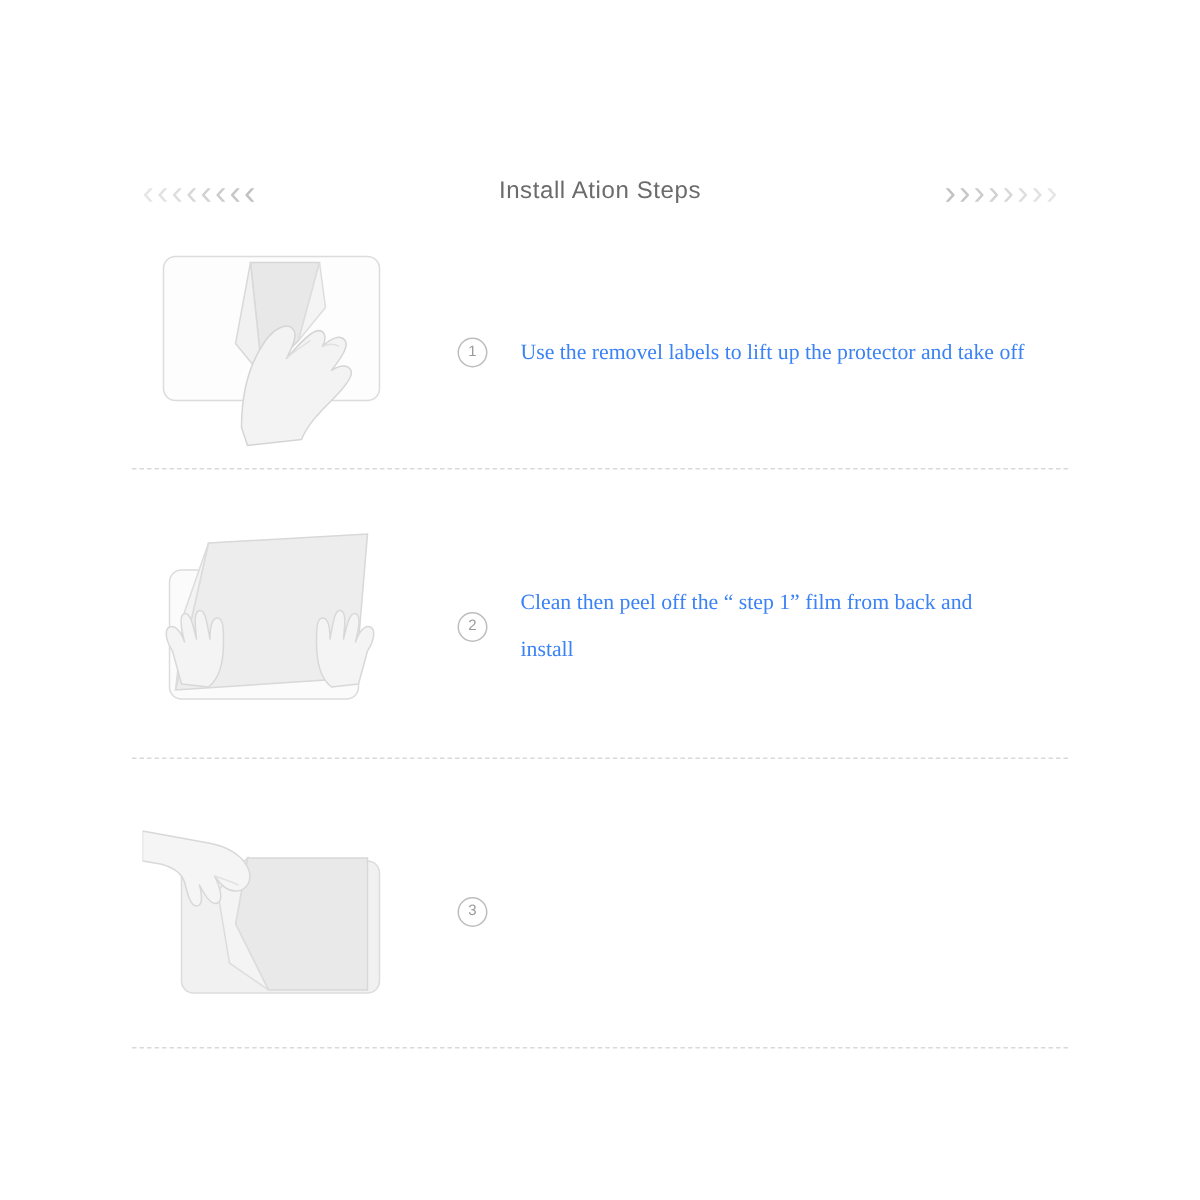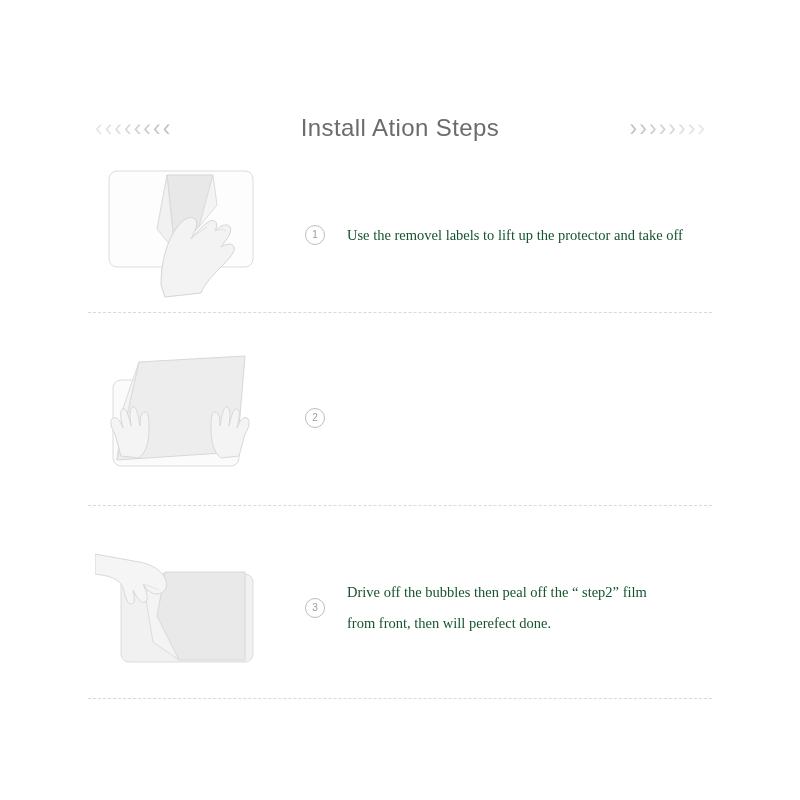--- a/index.html
+++ b/index.html
@@ -57,21 +57,21 @@
   .chev-group.right .c2 { color: #c7c7c7; }
   .chev-group.right .c3 { color: #cdcdcd; }
   .chev-group.right .c4 { color: #d2d2d2; }
   .chev-group.right .c5 { color: #d8d8d8; }
   .chev-group.right .c6 { color: #dedede; }
   .chev-group.right .c7 { color: #e2e2e2; }
   .chev-group.right .c8 { color: #e6e6e6; }
 
   .title {
     font-family: "Liberation Sans", sans-serif;
-    font-size: 24px;
+    font-size: 16px;
     letter-spacing: 0.4px;
     color: #6b6b6b;
     font-weight: 400;
     white-space: nowrap;
   }
 
   
   .step {
     position: absolute;
     left: 95px;
@@ -100,21 +100,21 @@
     font-family: "Liberation Sans", sans-serif;
     font-size: 10px;
     line-height: 18px;
     text-align: center;
   }
   .step-text {
     flex: 1 1 auto;
     padding-left: 12px;
     font-size: 14.5px;
     line-height: 2.1;
-    color: #14532d;
+    color: #3b82f6;
   }
   .step-text p {
     margin: 0;
   }
 
   
   .divider {
     position: absolute;
     left: 88px;
     width: 624px;
@@ -203,20 +203,24 @@
         <path d="M150 86 C154 80 156 72 152 70 C148 68 144 74 142 80
                  C144 72 146 62 142 61 C138 60 136 70 134 78
                  C135 68 136 60 132 59 C128 58 127 68 125 78
                  C125 70 124 64 120 64 C116 64 116 72 116 80
                  C116 92 118 104 126 110 L144 108 Z" fill="#f4f4f4" stroke="#d8d8d8" stroke-width="1" stroke-linejoin="round"></path>
       </svg>
     </div>
     <div class="step-num">
       <div class="num-circle">2</div>
     </div>
+    <div class="step-text">
+      <p>Clean then peel off the “ step 1” film from back and</p>
+      <p>install</p>
+    </div>
   </div>
 
   <div class="divider" style="top:505px;"></div>
 
   <div class="step" style="top:535px;height:145px;">
     <div class="step-figure fig">
       <svg width="200" height="140" viewBox="0 0 200 140">
 
         <rect x="26" y="36" width="132" height="88" rx="8" ry="8" fill="#f1f1f1" stroke="#dcdcdc" stroke-width="1"></rect>
 
@@ -226,21 +230,17 @@
         <path d="M0 16 L44 24 C56 26 66 32 70 40 C74 48 70 56 62 56
                  C56 56 52 52 48 46 C52 54 54 62 50 64 C46 66 42 60 38 52
                  C40 60 40 66 36 66 C32 66 30 58 28 50
                  C26 44 20 40 12 38 L0 36 Z" fill="#f5f5f5" stroke="#d8d8d8" stroke-width="1" stroke-linejoin="round"></path>
         <path d="M48 46 C54 48 60 50 64 52" fill="none" stroke="#e2e2e2" stroke-width="1"></path>
       </svg>
     </div>
     <div class="step-num">
       <div class="num-circle">3</div>
     </div>
-    <div class="step-text">
-      <p>Drive off the bubbles then peal off the “ step2” film</p>
-      <p>from front, then will  perefect done.</p>
-    </div>
   </div>
 
   <div class="divider" style="top:698px;"></div>
 
 </div>
 
 </body></html>

